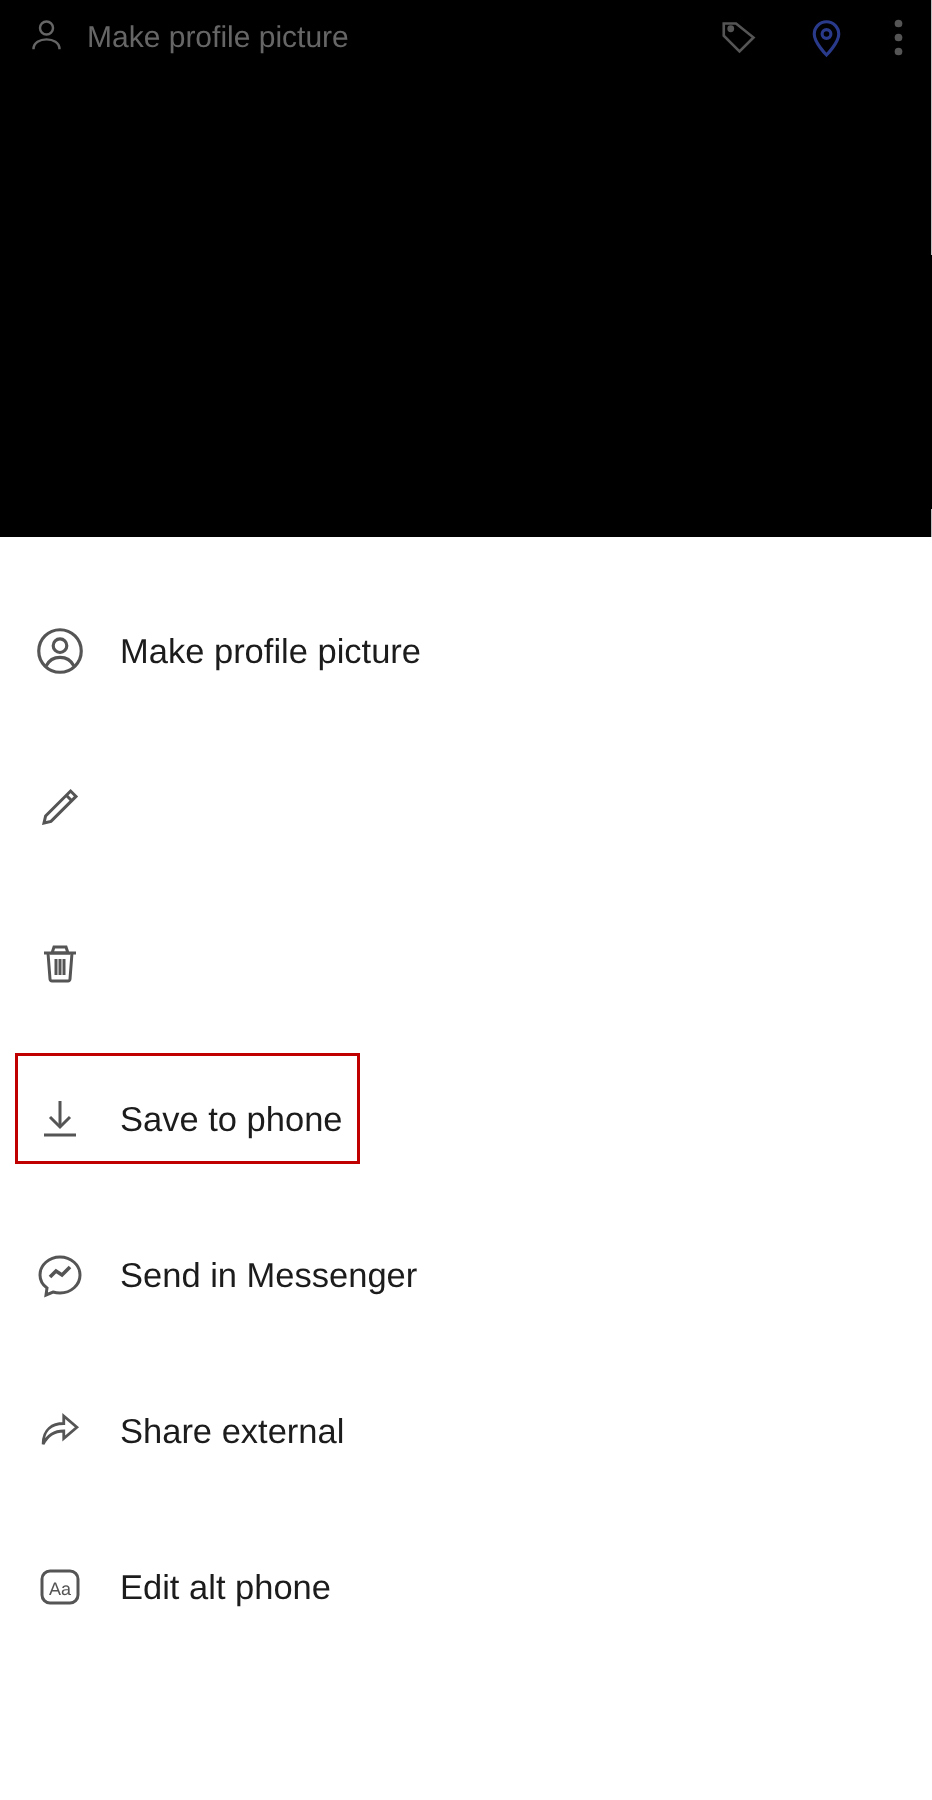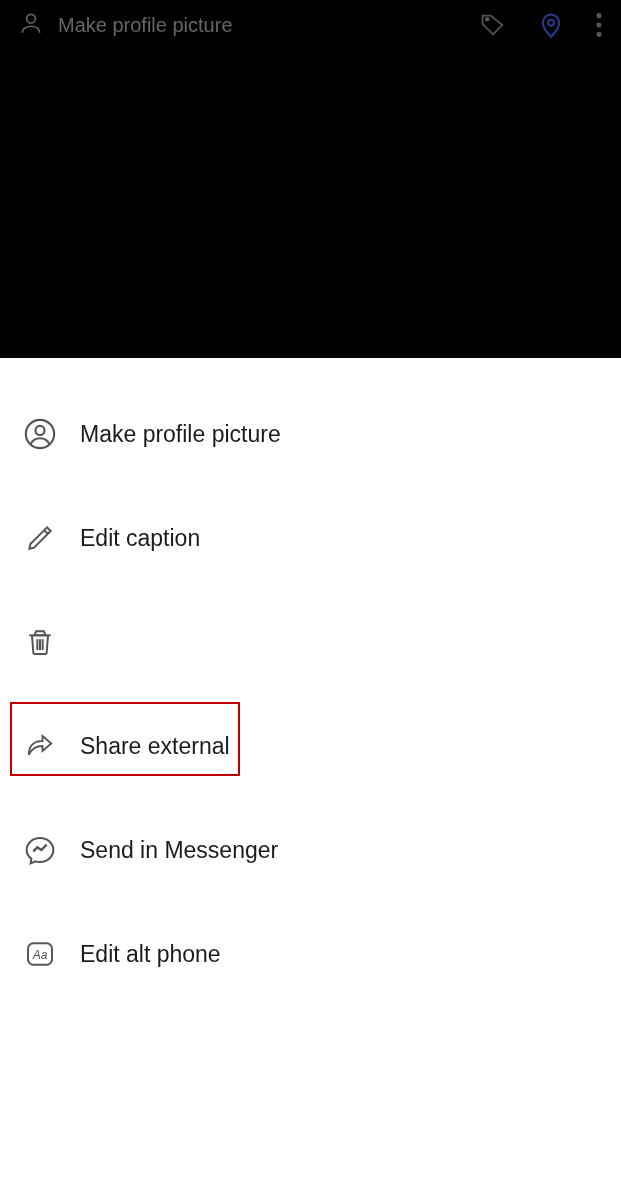--- a/index.html
+++ b/index.html
@@ -46,21 +46,20 @@
     gap: 22px;
     cursor: pointer;
   }
   .menu-item .icon-box {
     width: 36px;
     height: 36px;
     display: flex;
     align-items: center;
     justify-content: center;
     flex-shrink: 0;
-    font-style: italic;
   }
   .menu-item .label {
     font-size: 23px;
     color: #1c1c1c;
   }
   .highlight {
     position: absolute;
     border: 2px solid #c00000;
     pointer-events: none;
   }
@@ -117,52 +116,61 @@
   </div>
 
 
   <div class="menu-item">
     <span class="icon-box">
       <svg width="32" height="32" viewBox="0 0 24 24" fill="none" stroke="#555" stroke-width="1.5">
         <path d="M4 20l3.5-.8L20 6.7 17.3 4 4.8 16.5 4 20z"></path>
         <path d="M15 6l3 3"></path>
       </svg>
     </span>
-    <span class="label">Edit caption</span>
   </div>
 
   <div class="menu-item">
     <span class="icon-box">
       <svg width="32" height="34" viewBox="0 0 24 24" fill="none" stroke="#555" stroke-width="1.5">
         <path d="M4 7h16"></path>
         <path d="M9 4h6l1 3H8l1-3z"></path>
         <path d="M6 7l1 13c0 .5.5 1 1 1h8c.5 0 1-.5 1-1l1-13"></path>
         <path d="M10 10v8M12 10v8M14 10v8"></path>
       </svg>
     </span>
   </div>
 
-
   <div class="menu-item">
     <span class="icon-box">
-      <svg width="34" height="30" viewBox="0 0 24 24" fill="none" stroke="#555" stroke-width="1.5">
-        <path d="M14 4l7 6-7 6v-4c-6 0-9 3-11 7 0-8 5-11 11-11V4z"></path>
+      <svg width="32" height="34" viewBox="0 0 24 24" fill="none" stroke="#555" stroke-width="1.5">
+        <path d="M12 3v12"></path>
+        <path d="M7 11l5 5 5-5"></path>
+        <path d="M4 20h16"></path>
       </svg>
     </span>
-    <span class="label">Share external</span>
+    <span class="label">Save to phone</span>
   </div>
 
   <div class="menu-item">
     <span class="icon-box">
       <svg width="32" height="32" viewBox="0 0 24 24" fill="none" stroke="#555" stroke-width="1.5">
         <path d="M12 3C6.5 3 2 7 2 12c0 2.8 1.4 5 3.5 6.5L5 22l3.5-1.5c1 .3 2.2.5 3.5.5 5.5 0 10-4 10-9S17.5 3 12 3z"></path>
         <path d="M7 13l3-3 3 2 4-4" stroke-width="1.8"></path>
       </svg>
     </span>
     <span class="label">Send in Messenger</span>
+  </div>
+
+  <div class="menu-item">
+    <span class="icon-box">
+      <svg width="34" height="30" viewBox="0 0 24 24" fill="none" stroke="#555" stroke-width="1.5">
+        <path d="M14 4l7 6-7 6v-4c-6 0-9 3-11 7 0-8 5-11 11-11V4z"></path>
+      </svg>
+    </span>
+    <span class="label">Share external</span>
   </div>
 
   <div class="menu-item">
     <span class="icon-box">
       <svg width="34" height="32" viewBox="0 0 24 24" fill="none" stroke="#555" stroke-width="1.5">
         <rect x="3" y="4" width="18" height="16" rx="4"></rect>
         <text x="12" y="16" font-size="9" text-anchor="middle" fill="#555" stroke="none" font-family="Arial">Aa</text>
       </svg>
     </span>
     <span class="label">Edit alt phone</span>

